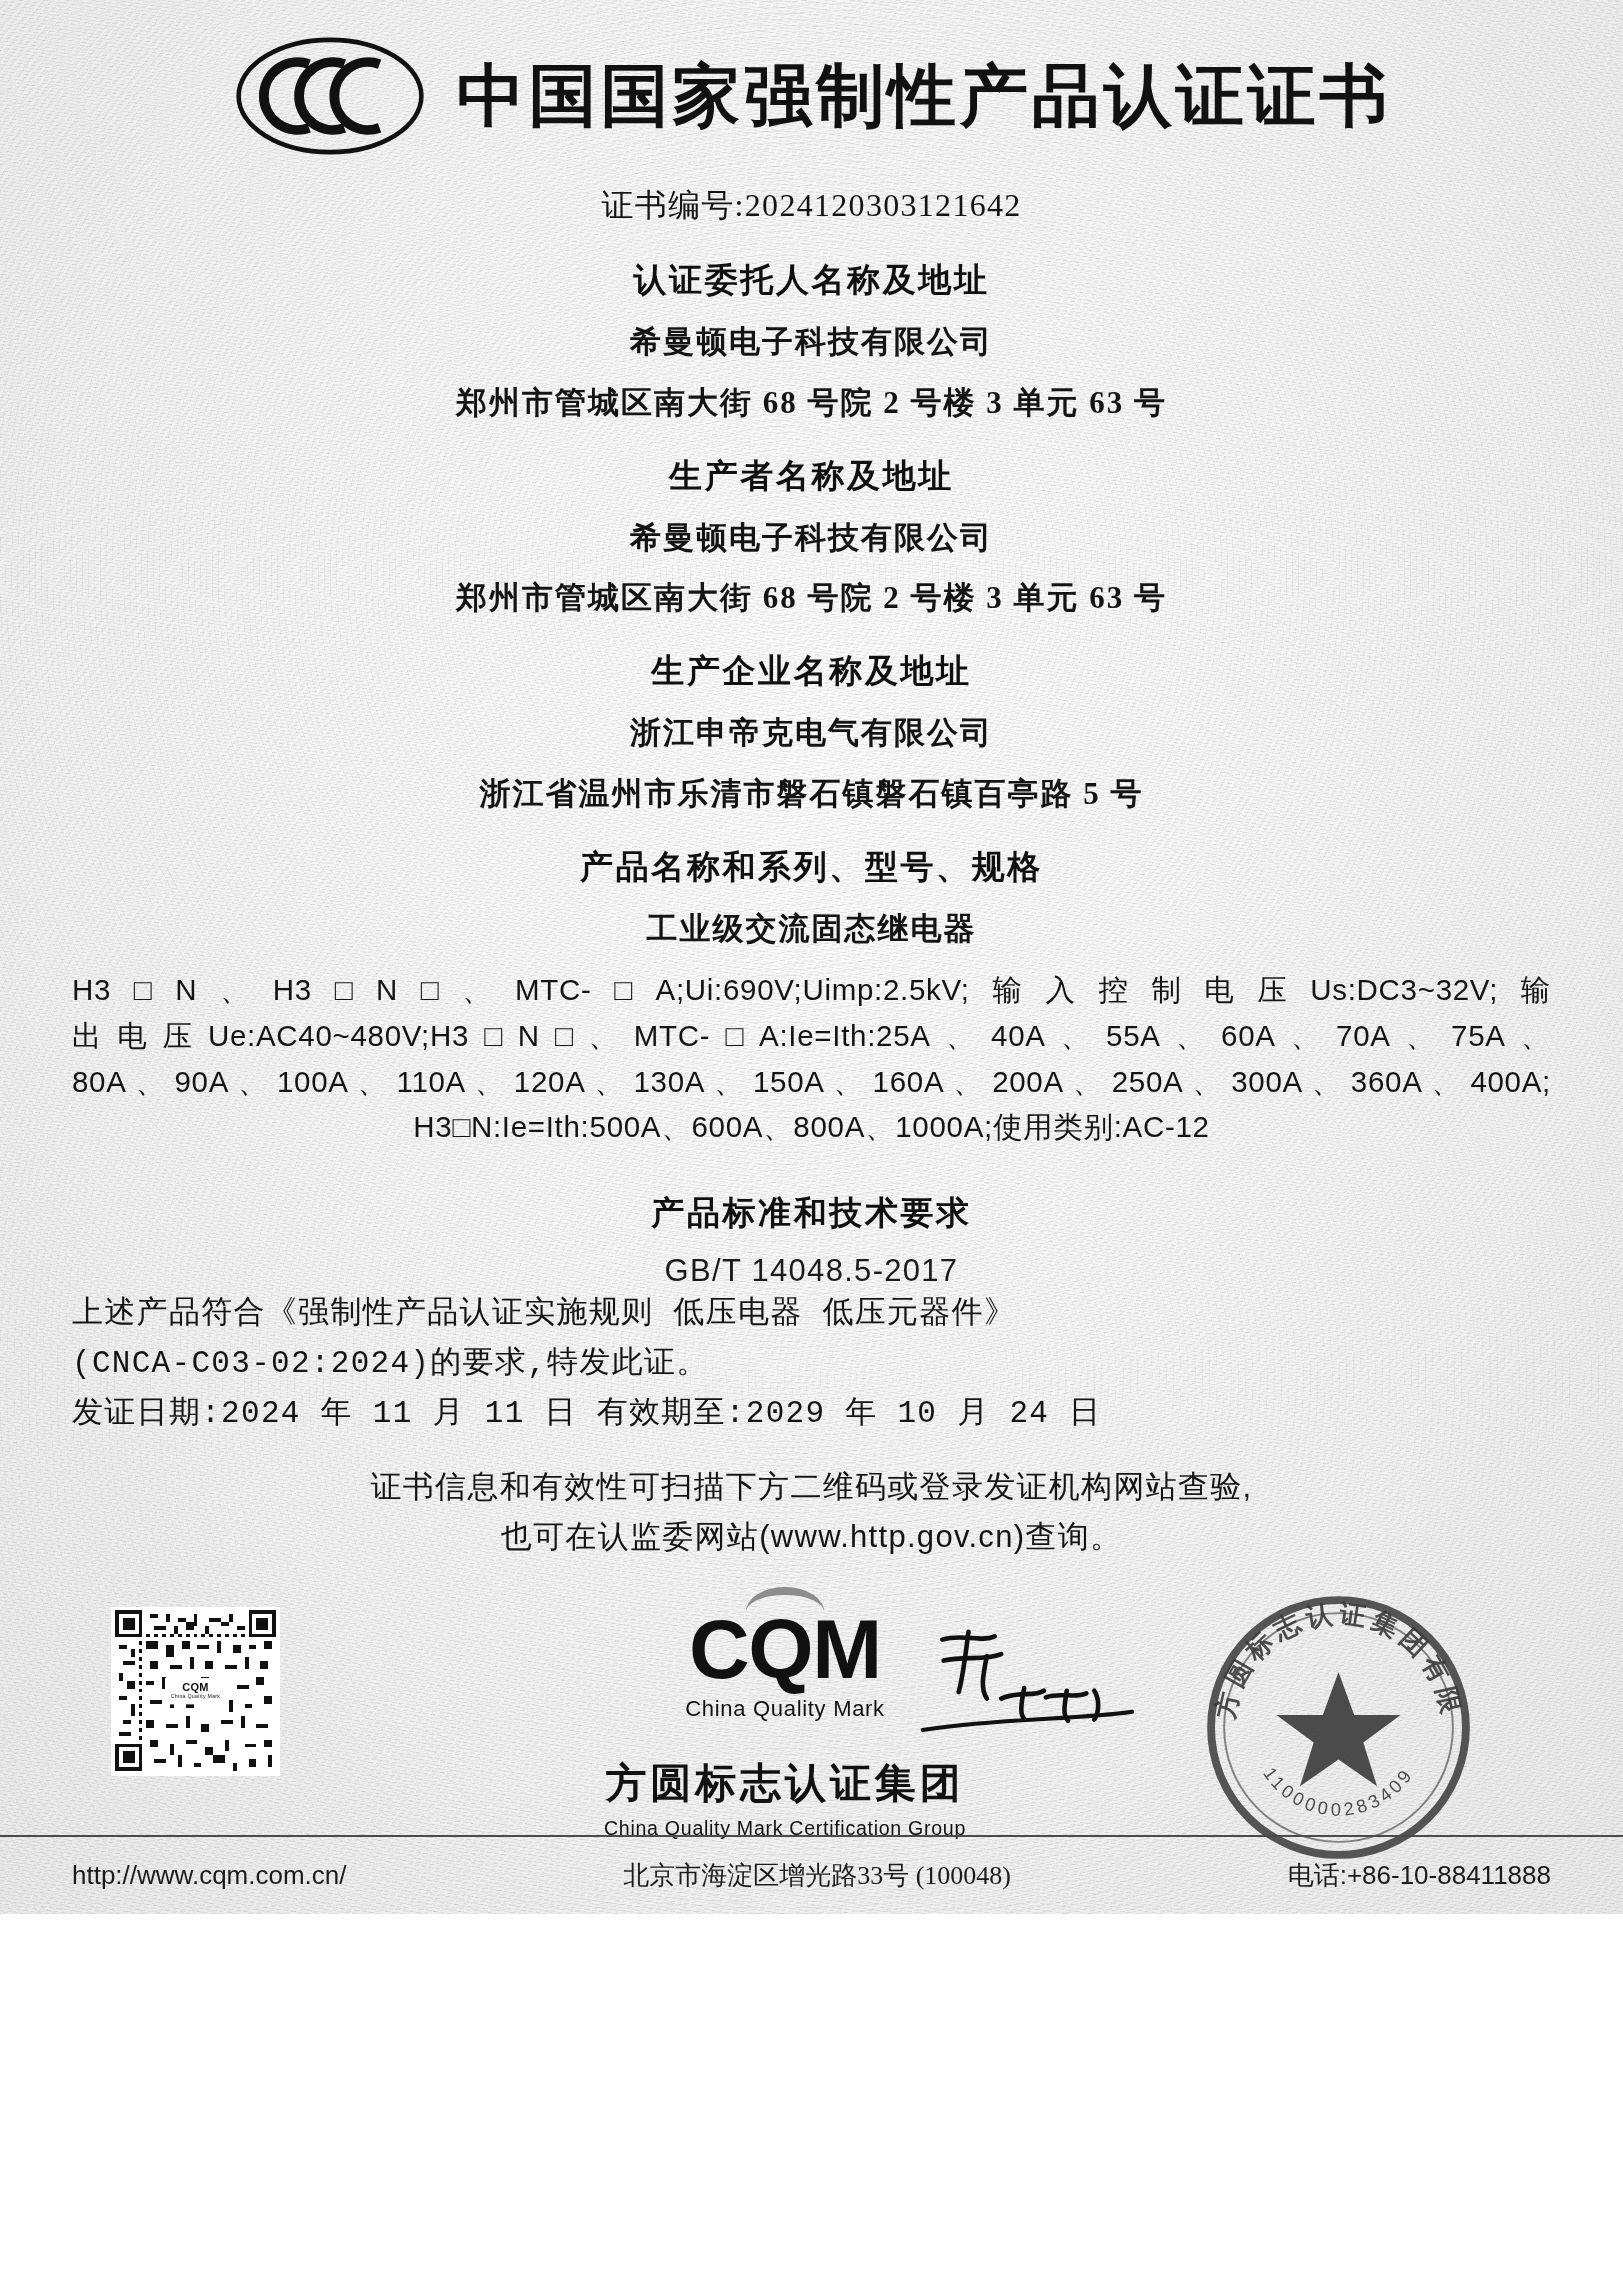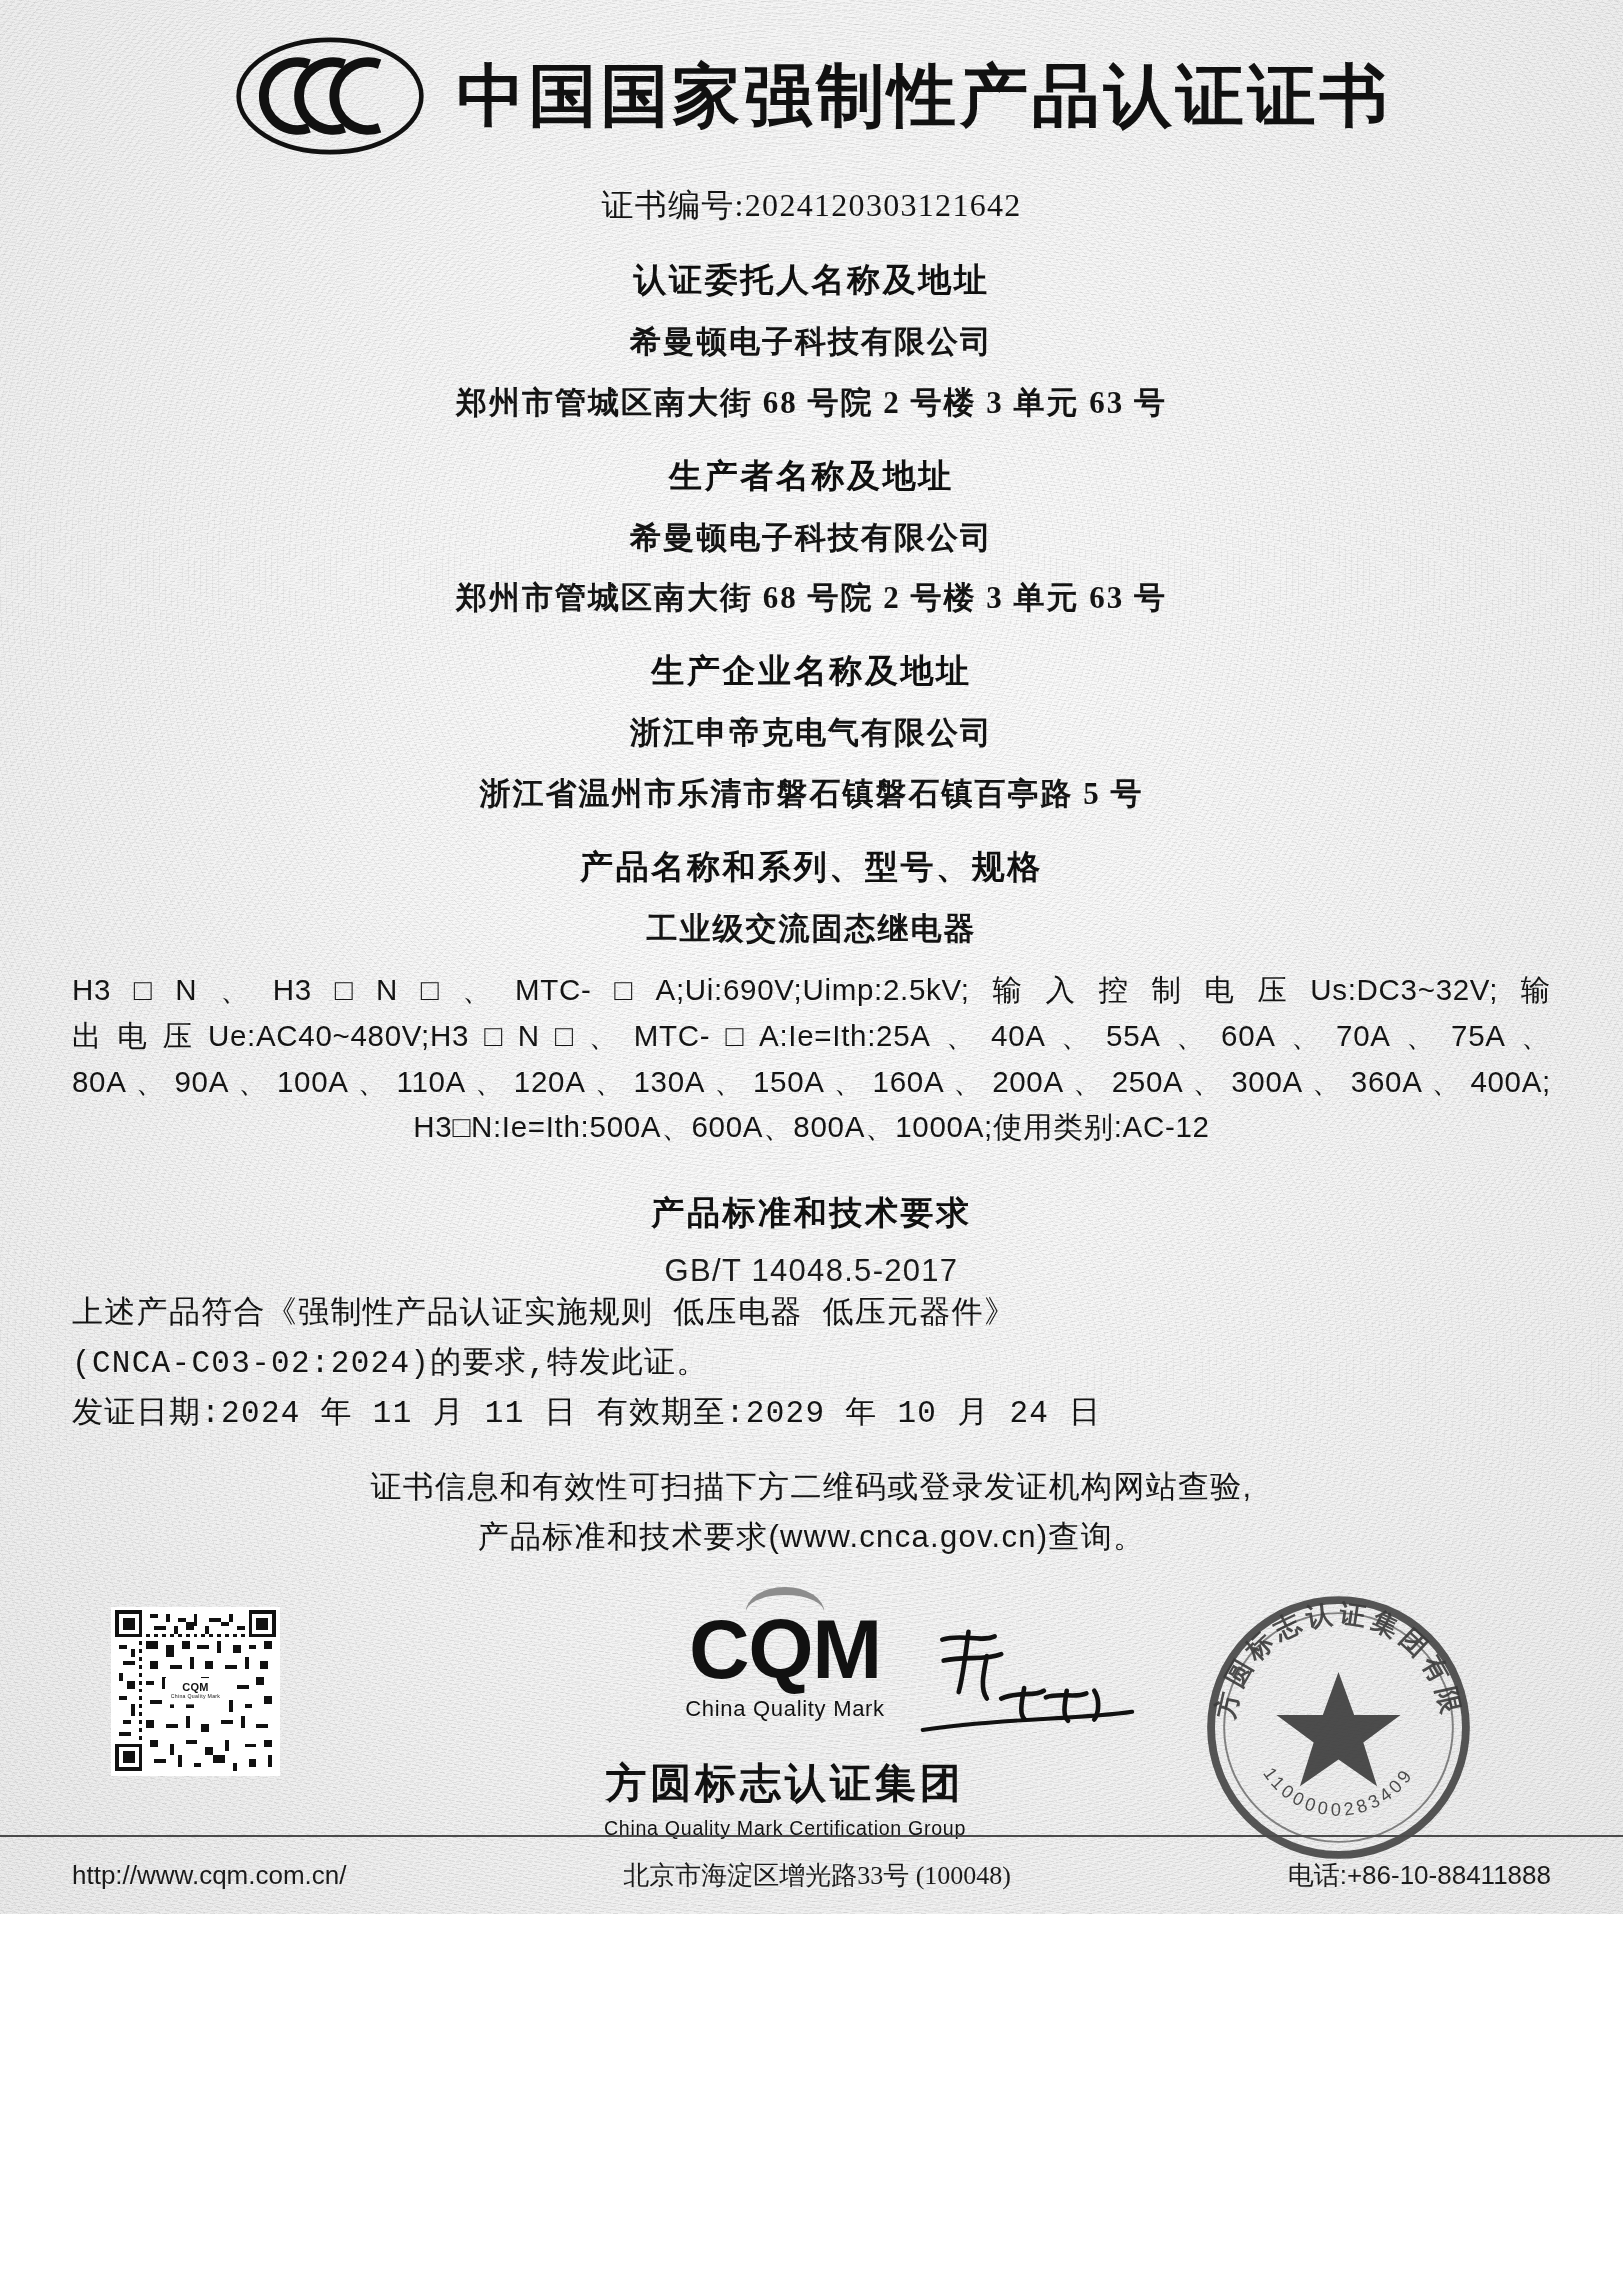--- a/index.html
+++ b/index.html
@@ -332,21 +332,21 @@
     </div>
 
     <div class="statement">
       <div>上述产品符合《强制性产品认证实施规则 低压电器 低压元器件》</div>
       <div>(CNCA-C03-02:2024)的要求,特发此证。</div>
       <div>发证日期:2024 年 11 月 11 日 有效期至:2029 年 10 月 24 日</div>
     </div>
 
     <div class="verify">
       <div>证书信息和有效性可扫描下方二维码或登录发证机构网站查验,</div>
-      <div>产品标准和技术要求(www.cnca.gov.cn)查询。</div>
+      <div>也可在认监委网站(www.http.gov.cn)查询。</div>
     </div>
 
     <div class="footer-area">
 
       <div class="qr">
         <div class="qr-inner">
           <svg width="161" height="161" viewBox="0 0 41 41" xmlns="http://www.w3.org/2000/svg" shape-rendering="crispEdges">
             <rect width="41" height="41" fill="#fff"></rect>
             <g fill="#111">
 

